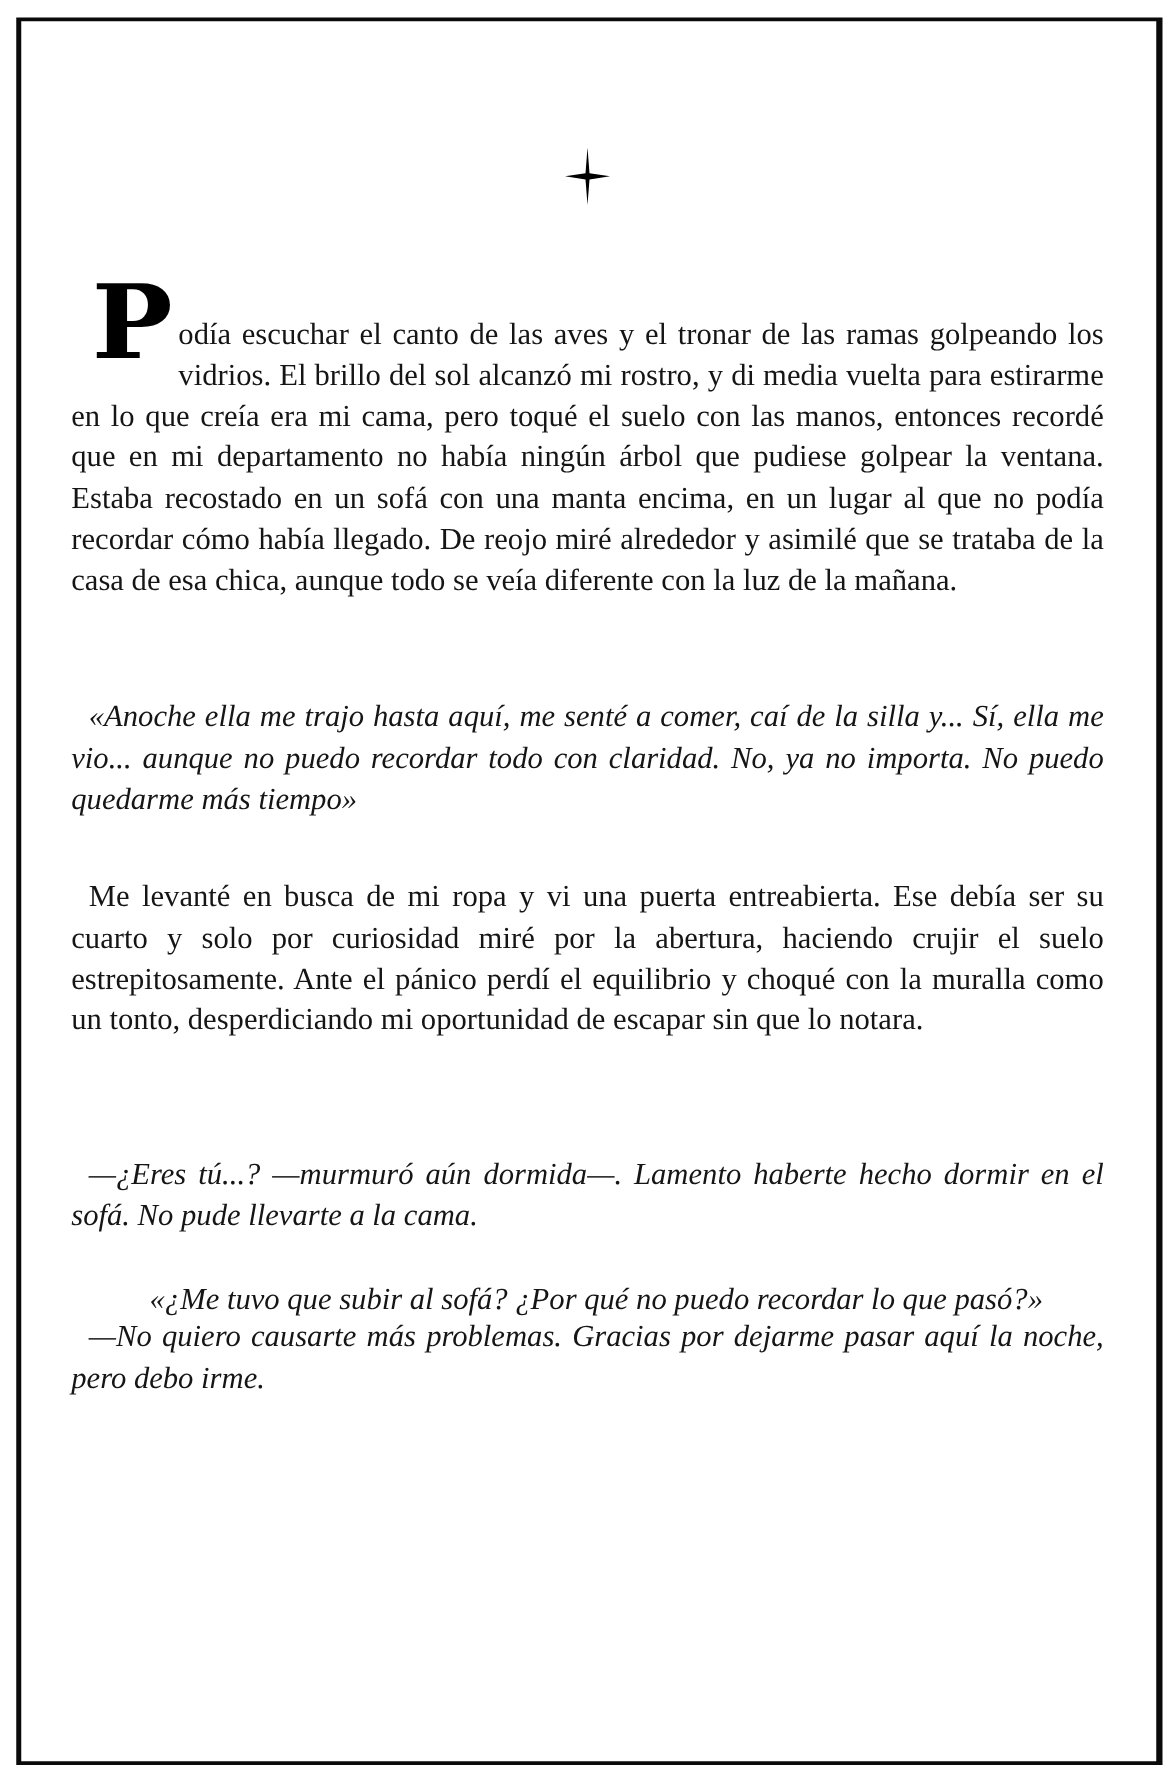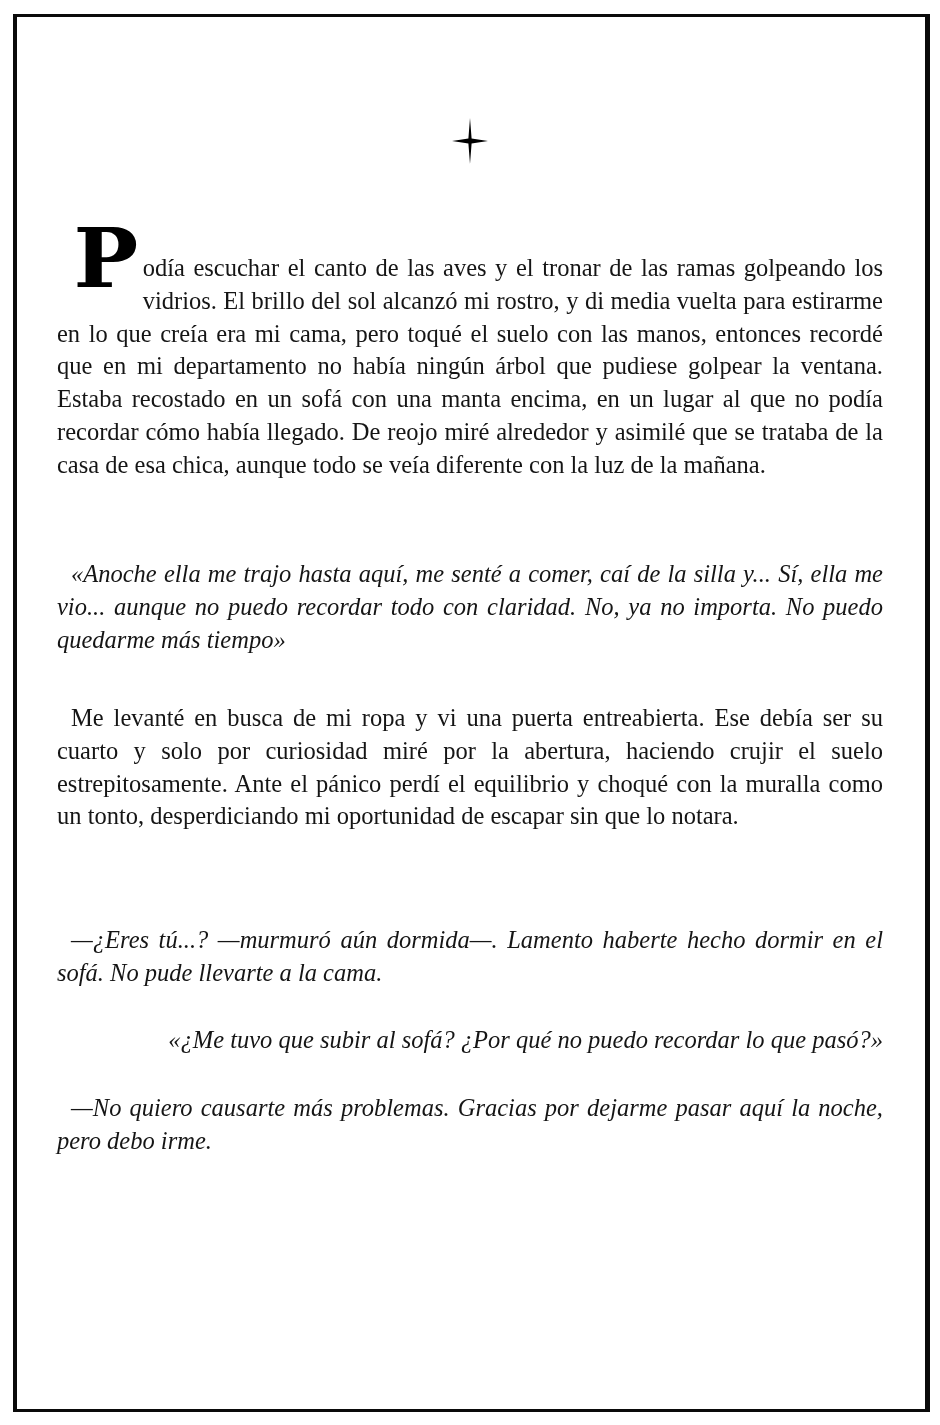--- a/index.html
+++ b/index.html
@@ -38,22 +38,22 @@
     font-size: 82px;
     line-height: 60px;
     height: 58px;
     margin: -24px 6px 0 18px;
     color: #000;
     transform: scaleX(1.05);
   }
   .q1 { position: absolute; top: 558px; width: 826px; font-style: italic; text-indent: 14px; }
   .p2 { position: absolute; top: 702px; width: 826px; text-indent: 14px; }
   .d1 { position: absolute; top: 924px; width: 826px; font-style: italic; text-indent: 14px; font-family: Liberation Serif, serif; }
-  .q2 { position: absolute; top: 1024px; width: 826px; font-style: italic; text-indent: 14px; text-align: right; }
-  .d2 { position: absolute; top: 1092px; width: 826px; font-style: italic; text-indent: 14px; }
+  .q2 { position: absolute; top: 1024px; width: 826px; font-style: italic; text-indent: 14px; text-align: center; }
+  .d2 { position: absolute; top: 1054px; width: 826px; font-style: italic; text-indent: 14px; }
 </style>
 </head>
 <body>
 
 <div class="frame"></div>
 
 <svg class="ornament" viewBox="0 0 36 46">
   <path d="M18 0 L19.6 20.5 L36 23 L19.6 25.5 L18 46 L16.4 25.5 L0 23 L16.4 20.5 Z" fill="#000"></path>
 </svg>
 

